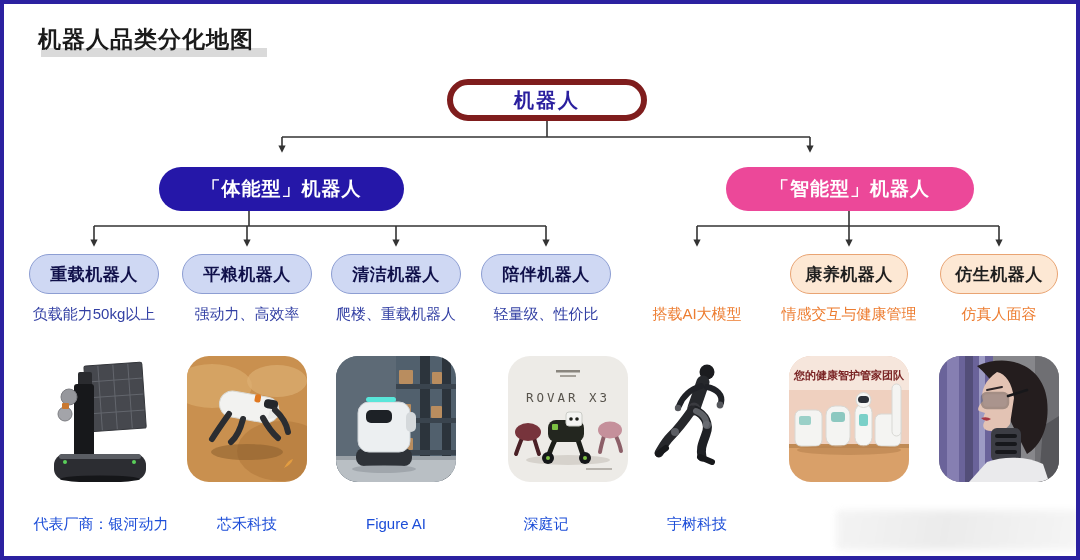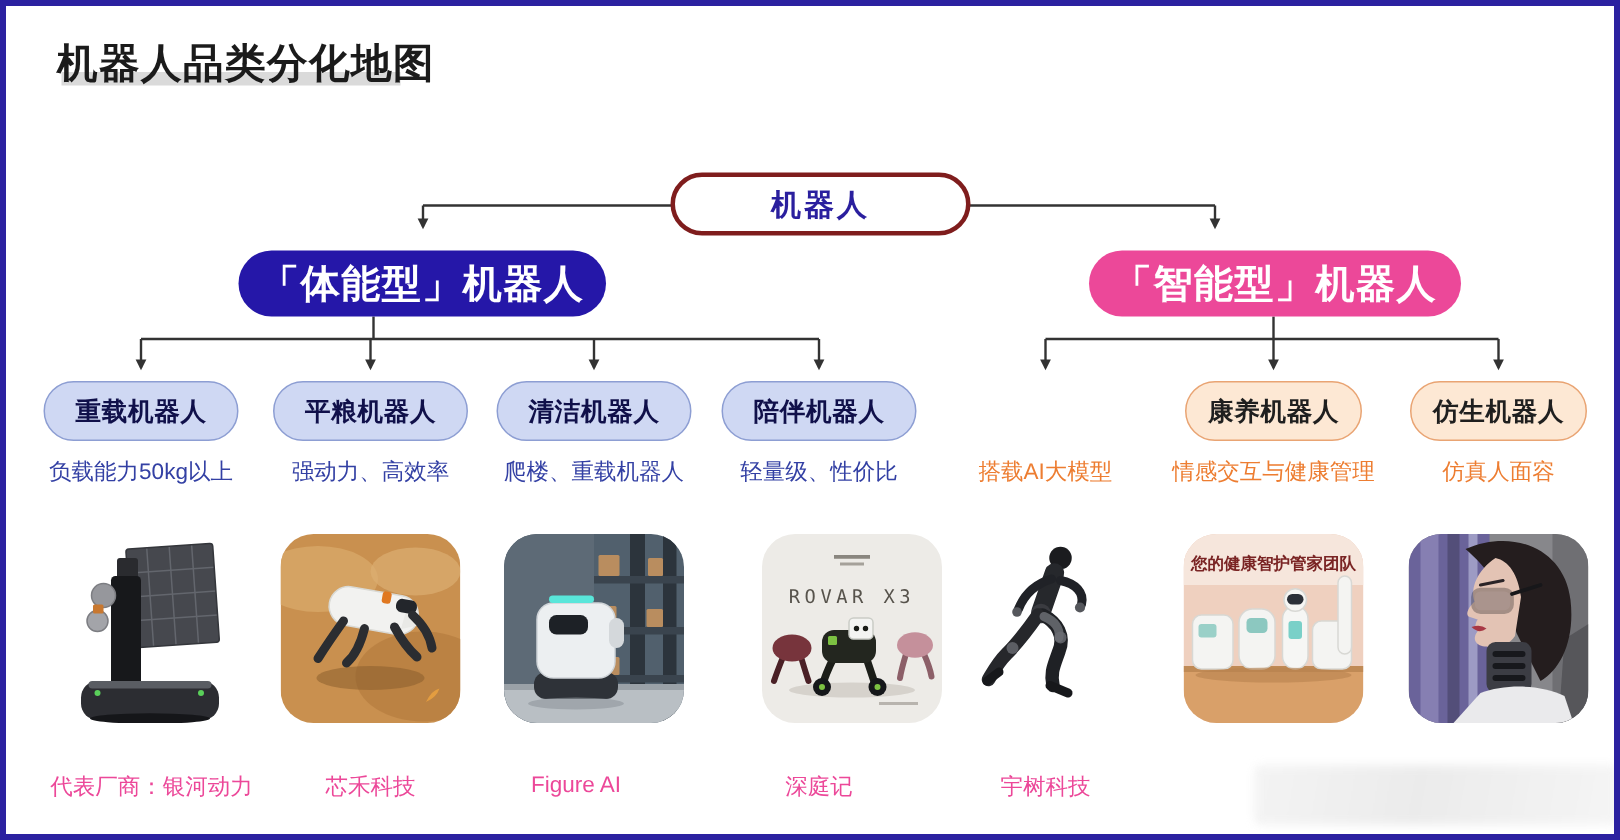--- a/index.html
+++ b/index.html
@@ -1,41 +1,41 @@
 <!DOCTYPE html>
 <html><head>
 <meta charset="utf-8">
 <style>
   html,body{margin:0;padding:0;background:#ffffff;font-family:"Liberation Sans","DejaVu Sans",sans-serif;}
   .canvas{position:relative;width:1080px;height:560px;box-sizing:border-box;border:4px solid #2b21a0;background:#fff;overflow:hidden;}
 
-  .title{position:absolute;left:34px;top:20px;font-size:27px;font-weight:bold;color:#1b1b1b;z-index:2;letter-spacing:1px;}
+  .title{position:absolute;left:34px;top:20px;font-size:23px;font-weight:bold;color:#1b1b1b;z-index:2;letter-spacing:1px;}
   .title-underline{position:absolute;left:37px;top:44px;width:226px;height:9px;background:#dadada;z-index:1;}
 
   .connectors{position:absolute;left:0;top:0;width:1080px;height:560px;z-index:1;pointer-events:none;}
 
   .pill{position:absolute;display:flex;align-items:center;justify-content:center;box-sizing:border-box;white-space:nowrap;z-index:2;}
-  .pill-root{left:443px;top:75px;width:200px;height:42px;border:3px solid #7f1d1d;border-radius:21px;background:#fff;color:#2a1f9e;font-size:20px;font-weight:bold;letter-spacing:2px;margin-top:36px;}
-  .pill-branch{top:163px;height:44px;border-radius:22px;color:#fff;font-size:26px;font-weight:bold;letter-spacing:1px;}
+  .pill-root{left:443px;top:75px;width:200px;height:42px;border:6px solid #7f1d1d;border-radius:21px;background:#fff;color:#2a1f9e;font-size:20px;font-weight:bold;letter-spacing:2px;}
+  .pill-branch{top:163px;height:44px;border-radius:22px;color:#fff;font-size:19px;font-weight:bold;letter-spacing:1px;}
   .pill-branch.blue{left:155px;width:245px;background:#2517a8;}
   .pill-branch.orange{left:722px;width:248px;background:#ec4899;}
 
   .pill-leaf{top:250px;height:40px;border-radius:20px;font-size:17px;font-weight:bold;letter-spacing:0.5px;}
   .pill-leaf.blue{background:#cfd8f3;border:1.5px solid #8d9ed3;color:#10104a;width:130px;}
   .pill-leaf.orange{background:#fde8d4;border:1.5px solid #e9a473;color:#1f1f1f;width:118px;}
 
   .desc{position:absolute;top:301px;width:180px;text-align:center;font-size:15px;font-weight:500;white-space:nowrap;z-index:2;}
   .desc.blue{color:#3340a4;}
   .desc.orange{color:#ed7d31;}
 
   .photo{position:absolute;top:352px;width:120px;height:126px;z-index:2;}
   .photo.card{border-radius:22px;overflow:hidden;}
   .photo svg{display:block;width:100%;height:100%;}
 
-  .vendor{position:absolute;top:511px;width:190px;text-align:center;font-size:15px;color:#ec4899;white-space:nowrap;z-index:2;}
+  .vendor{position:absolute;top:511px;width:190px;text-align:center;font-size:15px;color:#1d4ed8;white-space:nowrap;z-index:2;}
 
   .watermark{position:absolute;left:832px;top:506px;width:243px;height:40px;background:linear-gradient(100deg,#ededed 0%,#dfdfdf 45%,#efefef 100%);opacity:.6;filter:blur(3px);border-radius:4px;z-index:1;}
 </style>
 </head>
 <body>
 
 <div class="canvas">
 
   <div class="title">机器人品类分化地图</div>
   <div class="title-underline"></div>
@@ -255,18 +255,18 @@
         <rect x="56" y="78" width="22" height="4" rx="2"></rect>
         <rect x="56" y="86" width="22" height="4" rx="2"></rect>
         <rect x="56" y="94" width="22" height="4" rx="2"></rect>
       </g>
       <path d="M30 126 L110 126 L104 108 C88 100 64 100 48 106 Z" fill="#eaeaec"></path>
     </svg>
   </div>
 
   <div class="vendor" style="left:2px">代表厂商：银河动力</div>
   <div class="vendor" style="left:148px">芯禾科技</div>
-  <div class="vendor" style="left:285px">Figure AI</div>
+  <div class="vendor" style="left:297px">Figure AI</div>
   <div class="vendor" style="left:447px">深庭记</div>
   <div class="vendor" style="left:598px">宇树科技</div>
 
   <div class="watermark"></div>
 </div>
 
 </body></html>

